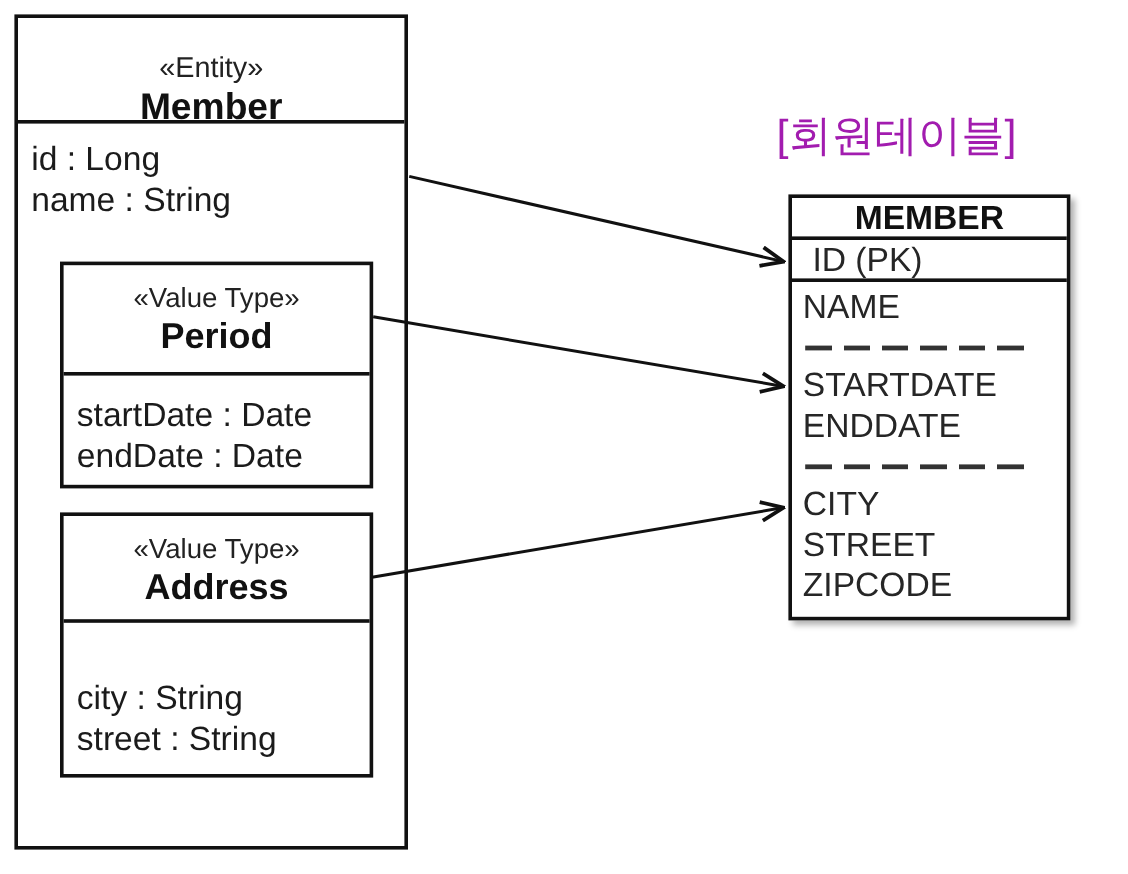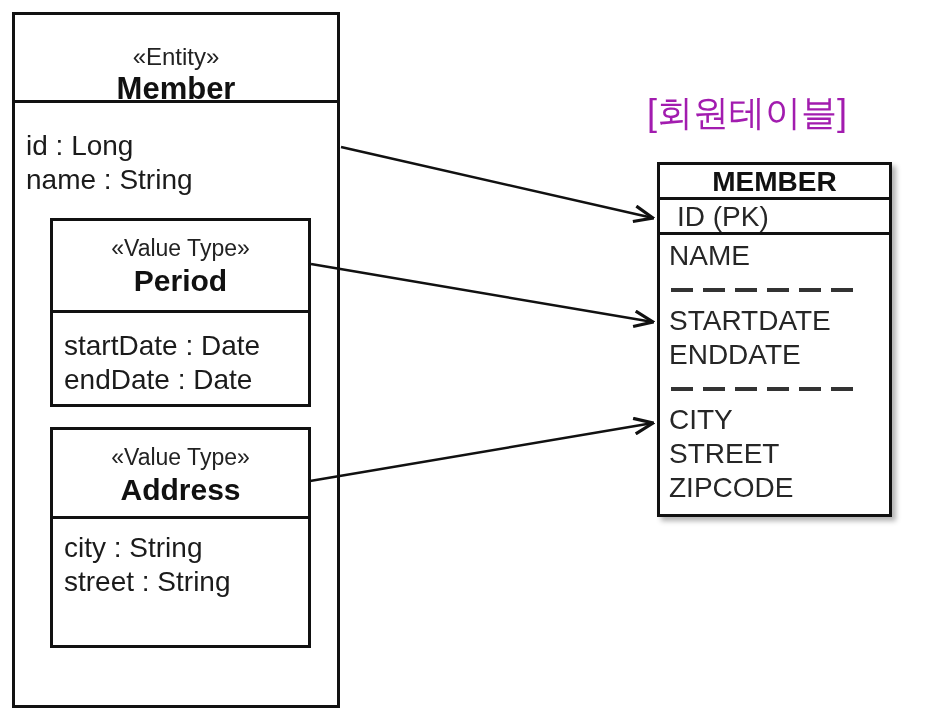--- a/index.html
+++ b/index.html
@@ -40,33 +40,33 @@
     font-weight: bold;
     color: #111111;
   }
   .uml-attrs {
     font-size: 28px;
     line-height: 34px;
     color: #1b1b1b;
   }
   .member-box { left: 12px; top: 12px; width: 328px; height: 696px; }
   .member-box .uml-header { height: 88px; padding-top: 27px; }
-  .member-box .uml-attrs { padding: 26px 10px 0 11px; }
+  .member-box .uml-attrs { padding: 13px 10px 0 11px; }
 
   .period-box { left: 50px; top: 218px; width: 261px; height: 189px; }
   .period-box .uml-header { height: 92px; padding-top: 13px; }
   .period-box .uml-header .stereotype { font-size: 23px; }
   .period-box .uml-name { font-size: 30px; }
   .period-box .uml-attrs { padding: 16px 8px 0 11px; }
 
   .address-box { left: 50px; top: 427px; width: 261px; height: 221px; }
   .address-box .uml-header { height: 89px; padding-top: 13px; }
   .address-box .uml-header .stereotype { font-size: 23px; }
   .address-box .uml-name { font-size: 30px; }
-  .address-box .uml-attrs { padding: 12px 8px 0 11px; }
+  .address-box .uml-attrs { padding: 12px 8px 0 11px; margin-top: 34px; }
 
   
   .table-caption {
     position: absolute;
     left: 647px; top: 94px;
     width: 255px;
     text-align: left;
     font-size: 36px;
     line-height: 38px;
     color: #a21caf;

